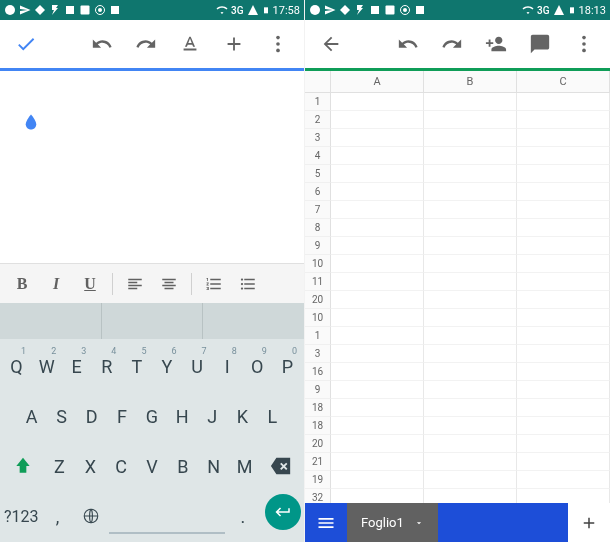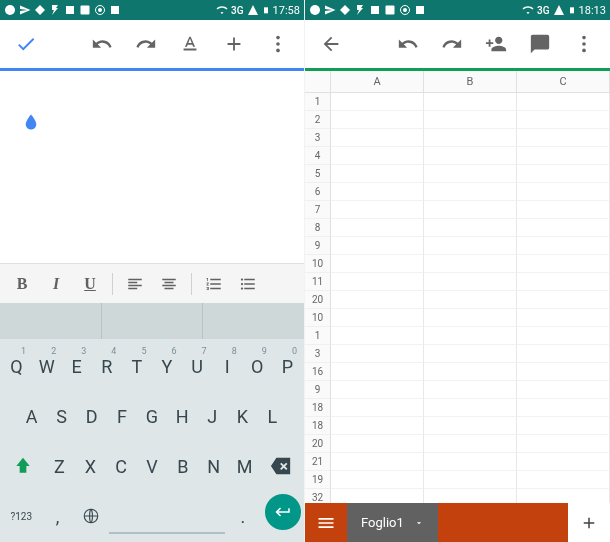--- a/index.html
+++ b/index.html
@@ -44,36 +44,36 @@
   .kb-suggest .sug { flex: 1; border-right: 1px solid #b8c2c3; }
   .kb-suggest .sug:last-child { border-right: none; }
   .kb-rows { flex: 1; display: flex; flex-direction: column; justify-content: space-around; padding: 2px 3px 4px; }
   .kb-row { display: flex; justify-content: space-between; gap: 3px; height: 44px; }
   .key { flex: 1; display: flex; align-items: center; justify-content: center; font-size: 18px; color: #37474f; position: relative; cursor: pointer; }
   .key .sup { position: absolute; top: 2px; right: 4px; font-size: 9px; color: #78909c; }
   .kb-row2 { padding: 0 15px; }
   .kb-row3 .key-shift, .kb-row3 .key-back { flex: 1.3; }
   .kb-row3 .key-shift svg { width: 20px; height: 20px; fill: #0f9d58; }
   .kb-row3 .key-back svg { width: 22px; height: 22px; fill: #37474f; }
-  .kb-row4 .key-sym { flex: 1.2; font-size: 10px; }
+  .kb-row4 .key-sym { flex: 1.2; font-size: 16px; }
   .kb-row4 .key-globe svg { width: 18px; height: 18px; fill: #37474f; }
   .kb-row4 .key-space { flex: 3.8; border-bottom: 2px solid #b0bec5; height: 32px; margin-top: 8px; }
   .kb-row4 .key-enter { width: 36px; height: 36px; border-radius: 50%; background: #009688; flex: none; margin-left: 4px; }
   .kb-row4 .key-enter svg { width: 18px; height: 18px; fill: #fff; }
 
   
   .sheet-area { height: 432px; overflow: hidden; background: #fff; }
   .sheet-grid { display: grid; grid-template-columns: 26px repeat(3, 1fr); }
   .sh-col { height: 22px; background: #fafafa; border-right: 1px solid #e0e0e0; border-bottom: 1px solid #e0e0e0; display: flex; align-items: center; justify-content: center; font-size: 11px; color: #666; }
   .sh-col.corner { background: #fafafa; }
   .sh-row-h { height: 18px; background: #fafafa; border-right: 1px solid #e0e0e0; border-bottom: 1px solid #f0f0f0; display: flex; align-items: center; justify-content: center; font-size: 10px; color: #666; }
   .sh-cell { height: 18px; border-right: 1px solid #e8e8e8; border-bottom: 1px solid #f2f2f2; }
 
   
-  .sheet-tabs { height: 39px; background: #c2410c; display: flex; align-items: center; }
+  .sheet-tabs { height: 39px; background: #1d4ed8; display: flex; align-items: center; }
   .st-btn { width: 42px; height: 39px; display: flex; align-items: center; justify-content: center; cursor: pointer; }
   .st-btn svg { width: 20px; height: 20px; fill: #fff; }
   .st-tab { height: 39px; background: #616161; display: flex; align-items: center; padding: 0 14px; color: #fff; font-size: 13px; gap: 10px; cursor: pointer; }
   .st-tab svg { width: 10px; height: 10px; fill: #fff; }
   .st-spacer { flex: 1; }
   .st-add { width: 42px; height: 39px; background: #fff; display: flex; align-items: center; justify-content: center; cursor: pointer; }
   .st-add svg { width: 18px; height: 18px; fill: #424242; }
 </style>
 </head>
 <body>

